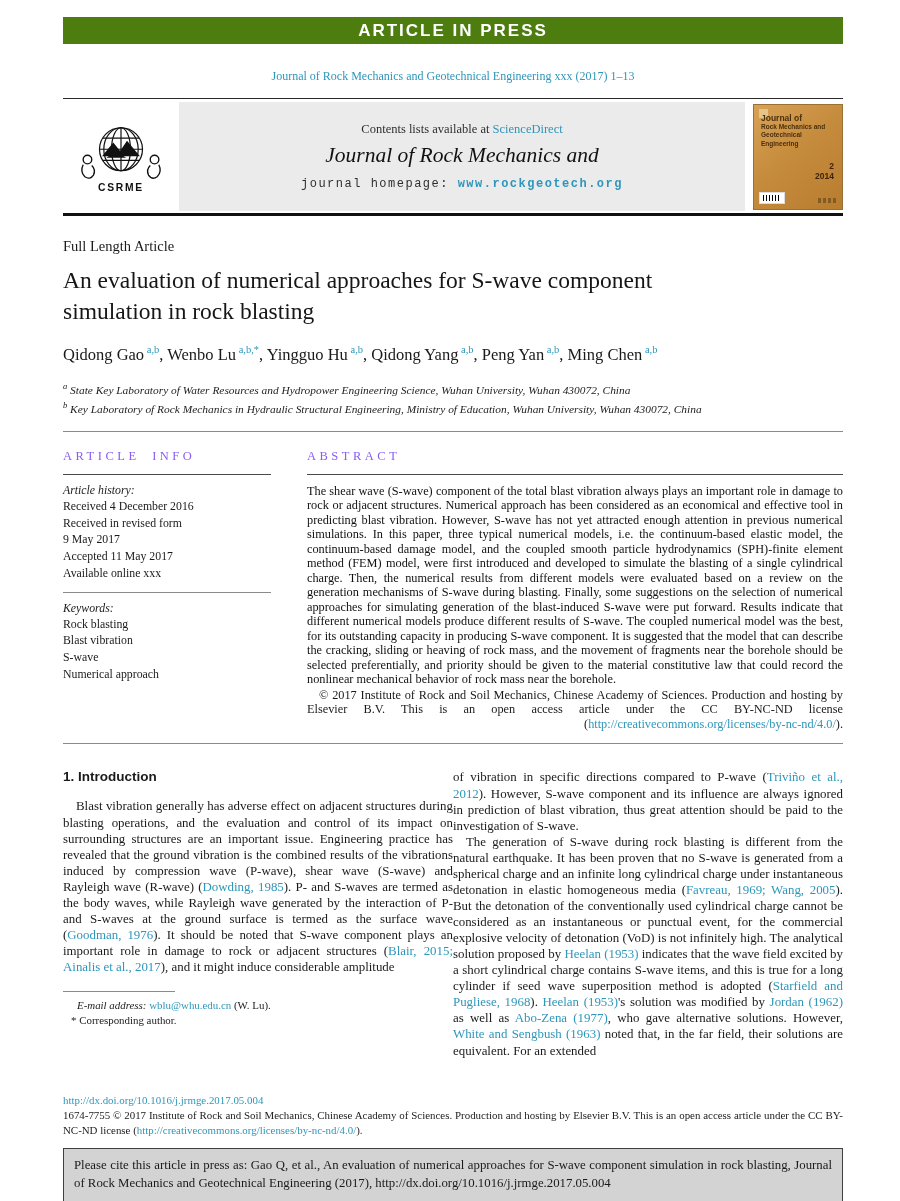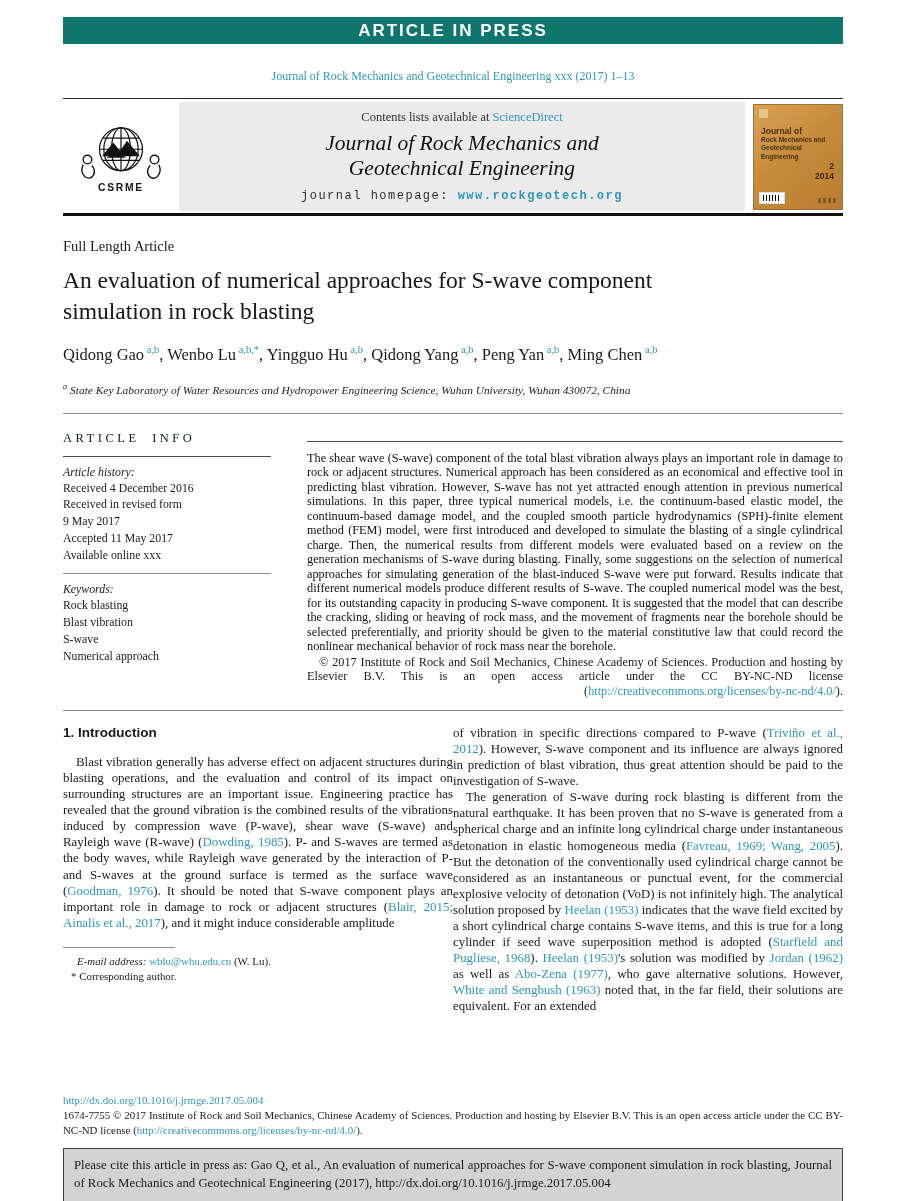--- a/index.html
+++ b/index.html
@@ -8,21 +8,21 @@
     width:900px; height:1201px; position:relative; overflow:hidden;
     font-family:"Liberation Serif", serif; color:#1a1a1a;
   }
   .page { position:absolute; inset:0; }
   .content { margin-left:63px; margin-right:57px; }
 
   .lnk { color:#2e96ba; text-decoration:none; cursor:pointer; }
 
   
   .banner {
-    margin-top:17px; height:27px; background:#0f766e;
+    margin-top:17px; height:27px; background:#4d7c0f;
     display:flex; align-items:center; justify-content:center;
   }
   .banner span {
     font-family:"Liberation Sans", sans-serif; font-weight:bold;
     font-size:17px; color:#fff; letter-spacing:2px;
   }
 
   
   .jline { margin-top:25px; text-align:center; font-size:12px; color:#2e96ba; }
 
@@ -42,21 +42,21 @@
   .homepage { margin-top:8px; font-size:12px; letter-spacing:1.5px; color:#2f2f2f;
     font-family:Liberation Mono, monospace; }
   .homepage .lnk { font-weight:bold; }
   .cover-col { width:98px; display:flex; align-items:center; justify-content:flex-end; }
   .cover {
     width:90px; height:106px; position:relative; border:1px solid #9a7034;
     background:linear-gradient(140deg,#d8a255 0%,#c68c3e 45%,#b87c2f 100%);
     overflow:hidden;
   }
   .cover-sq { position:absolute; left:5px; top:4px; width:9px; height:9px; background:#e6c389; }
-  .cover-title { position:absolute; left:7px; top:21px; color:#4a2f0c;
+  .cover-title { position:absolute; left:7px; top:8px; color:#4a2f0c;
     font-family:"Liberation Sans", sans-serif; }
   .cover-title .ct1 { font-size:8.5px; font-weight:bold; }
   .cover-title .ct2 { font-size:6.5px; font-weight:bold; line-height:1.35; }
   .cover-issue { position:absolute; right:8px; top:56px; text-align:right; color:#3c250a;
     font-family:"Liberation Sans", sans-serif; font-weight:bold; font-size:8.5px; line-height:1.2; }
   .cover-barcode { position:absolute; left:5px; bottom:5px; width:26px; height:12px; background:#fff;
     border:1px solid #ddd; }
   .cover-barcode::after { content:""; position:absolute; inset:2px 3px;
     background:repeating-linear-gradient(90deg,#000 0 1px,#fff 1px 3px); }
   .cover-marks { position:absolute; right:6px; bottom:6px; width:18px; height:5px;
@@ -70,32 +70,32 @@
   .authors { margin-top:15px; font-size:16.5px; line-height:1.5; max-width:720px; }
   .authors sup { color:#2e96ba; font-size:10.5px; }
   .affils { margin-top:13px; font-size:11.4px; line-height:1.45; font-style:italic; color:#222; }
   .affils sup { font-size:8.5px; }
   .rule-thin { border-top:1px solid #8a8a8a; margin-top:14px; }
 
   
   .inforow { display:flex; padding-top:17px; }
   .infocol { width:208px; margin-right:36px; flex-shrink:0; }
   .abscol { flex:1; }
-  .sec-head { font-size:12.5px; letter-spacing:3.5px; word-spacing:6px; color:#0f172a; }
+  .sec-head { font-size:12.5px; letter-spacing:3.5px; word-spacing:6px; color:#8b5cf6; }
   .head-rule { border-top:1px solid #4a4a4a; margin-top:10px; }
   .mid-rule { border-top:1px solid #8a8a8a; margin:10px 0 8px; }
   .info-italic { font-style:italic; font-size:11.8px; margin-top:8px; }
   .info-line { font-size:11.8px; line-height:1.42; }
   .abstract-text { margin-top:9px; font-size:12.3px; line-height:1.18; text-align:justify; color:#111; }
   .abs-copy { font-size:12.3px; line-height:1.18; text-align:justify; text-align-last:right;
     text-indent:12px; margin-top:1px; }
   .fullrule { border-top:1px solid #8a8a8a; }
 
   
-  .bodyrow { display:flex; margin-top:14px; height:325px; overflow:hidden; }
+  .bodyrow { display:flex; margin-top:25px; height:325px; overflow:hidden; }
   .bcol { flex:1; }
   .intro-head { font-family:"Liberation Sans", sans-serif; font-weight:bold; font-size:13.5px; margin-bottom:14px; }
   .para { font-size:12.9px; line-height:1.245; text-align:justify; }
   .ind { text-indent:13px; }
 
   
   .footnote { margin-top:16px; }
   .fn-rule { width:112px; border-top:1px solid #8a8a8a; margin-bottom:6px; }
   .fn-line { font-size:10.9px; line-height:1.38; }
   .fn-line.first { padding-left:8px; }
@@ -147,21 +147,20 @@
           <text x="50" y="82" text-anchor="middle" font-family="Liberation Sans, sans-serif" font-size="12" font-weight="bold" letter-spacing="2" fill="#111">CSRME</text>
         </svg>
       </div>
 
       <div class="mid-col">
         <div class="contents-line">
           <span>Contents lists available at </span><a class="lnk">ScienceDirect</a>
         </div>
         <div class="jname">
           <div>Journal of Rock Mechanics and</div>
-          <div>Geotechnical Engineering</div>
         </div>
         <div class="homepage">
           <span>journal homepage: </span><a class="lnk">www.rockgeotech.org</a>
         </div>
       </div>
 
       <div class="cover-col">
         <div class="cover">
           <div class="cover-sq"></div>
           <div class="cover-title">
@@ -183,20 +182,21 @@
     <div class="thickrule"></div>
 
     <div class="fla">Full Length Article</div>
 
     <h1 class="title" style="font-weight:normal;">An evaluation of numerical approaches for S-wave component simulation in rock blasting</h1>
 
     <div class="authors"><span>Qidong Gao</span><sup> a,b</sup>, <span>Wenbo Lu</span><sup> a,b,*</sup>, <span>Yingguo Hu</span><sup> a,b</sup>, <span>Qidong Yang</span><sup> a,b</sup>, <span>Peng Yan</span><sup> a,b</sup>, <span>Ming Chen</span><sup> a,b</sup></div>
 
     <div class="affils">
       <div><sup>a</sup> <span>State Key Laboratory of Water Resources and Hydropower Engineering Science, Wuhan University, Wuhan 430072, China</span></div>
+      <div><sup>b</sup> <span>Key Laboratory of Rock Mechanics in Hydraulic Structural Engineering, Ministry of Education, Wuhan University, Wuhan 430072, China</span></div>
     </div>
 
     <div class="rule-thin"></div>
 
     <div class="inforow">
       <div class="infocol">
         <div class="sec-head">ARTICLE INFO</div>
         <div class="head-rule"></div>
         <div class="info-italic">Article history:</div>
         <div class="info-line">Received 4 December 2016</div>
@@ -206,20 +206,21 @@
         <div class="info-line">Available online xxx</div>
         <div class="mid-rule"></div>
         <div class="info-italic" style="margin-top:0;">Keywords:</div>
         <div class="info-line">Rock blasting</div>
         <div class="info-line">Blast vibration</div>
         <div class="info-line">S-wave</div>
         <div class="info-line">Numerical approach</div>
       </div>
 
       <div class="abscol">
+        <div class="sec-head">ABSTRACT</div>
         <div class="head-rule"></div>
         <div class="abstract-text">The shear wave (S-wave) component of the total blast vibration always plays an important role in damage to rock or adjacent structures. Numerical approach has been considered as an economical and effective tool in predicting blast vibration. However, S-wave has not yet attracted enough attention in previous numerical simulations. In this paper, three typical numerical models, i.e. the continuum-based elastic model, the continuum-based damage model, and the coupled smooth particle hydrodynamics (SPH)-finite element method (FEM) model, were first introduced and developed to simulate the blasting of a single cylindrical charge. Then, the numerical results from different models were evaluated based on a review on the generation mechanisms of S-wave during blasting. Finally, some suggestions on the selection of numerical approaches for simulating generation of the blast-induced S-wave were put forward. Results indicate that different numerical models produce different results of S-wave. The coupled numerical model was the best, for its outstanding capacity in producing S-wave component. It is suggested that the model that can describe the cracking, sliding or heaving of rock mass, and the movement of fragments near the borehole should be selected preferentially, and priority should be given to the material constitutive law that could record the nonlinear mechanical behavior of rock mass near the borehole.</div>
         <div class="abs-copy"><span>© 2017 Institute of Rock and Soil Mechanics, Chinese Academy of Sciences. Production and hosting by Elsevier B.V. This is an open access article under the CC BY-NC-ND license (</span><a class="lnk">http://creativecommons.org/licenses/by-nc-nd/4.0/</a><span>).</span></div>
       </div>
     </div>
 
     <div class="fullrule" style="margin-top:12px;"></div>
 
     <div class="bodyrow">
       <div class="bcol">

